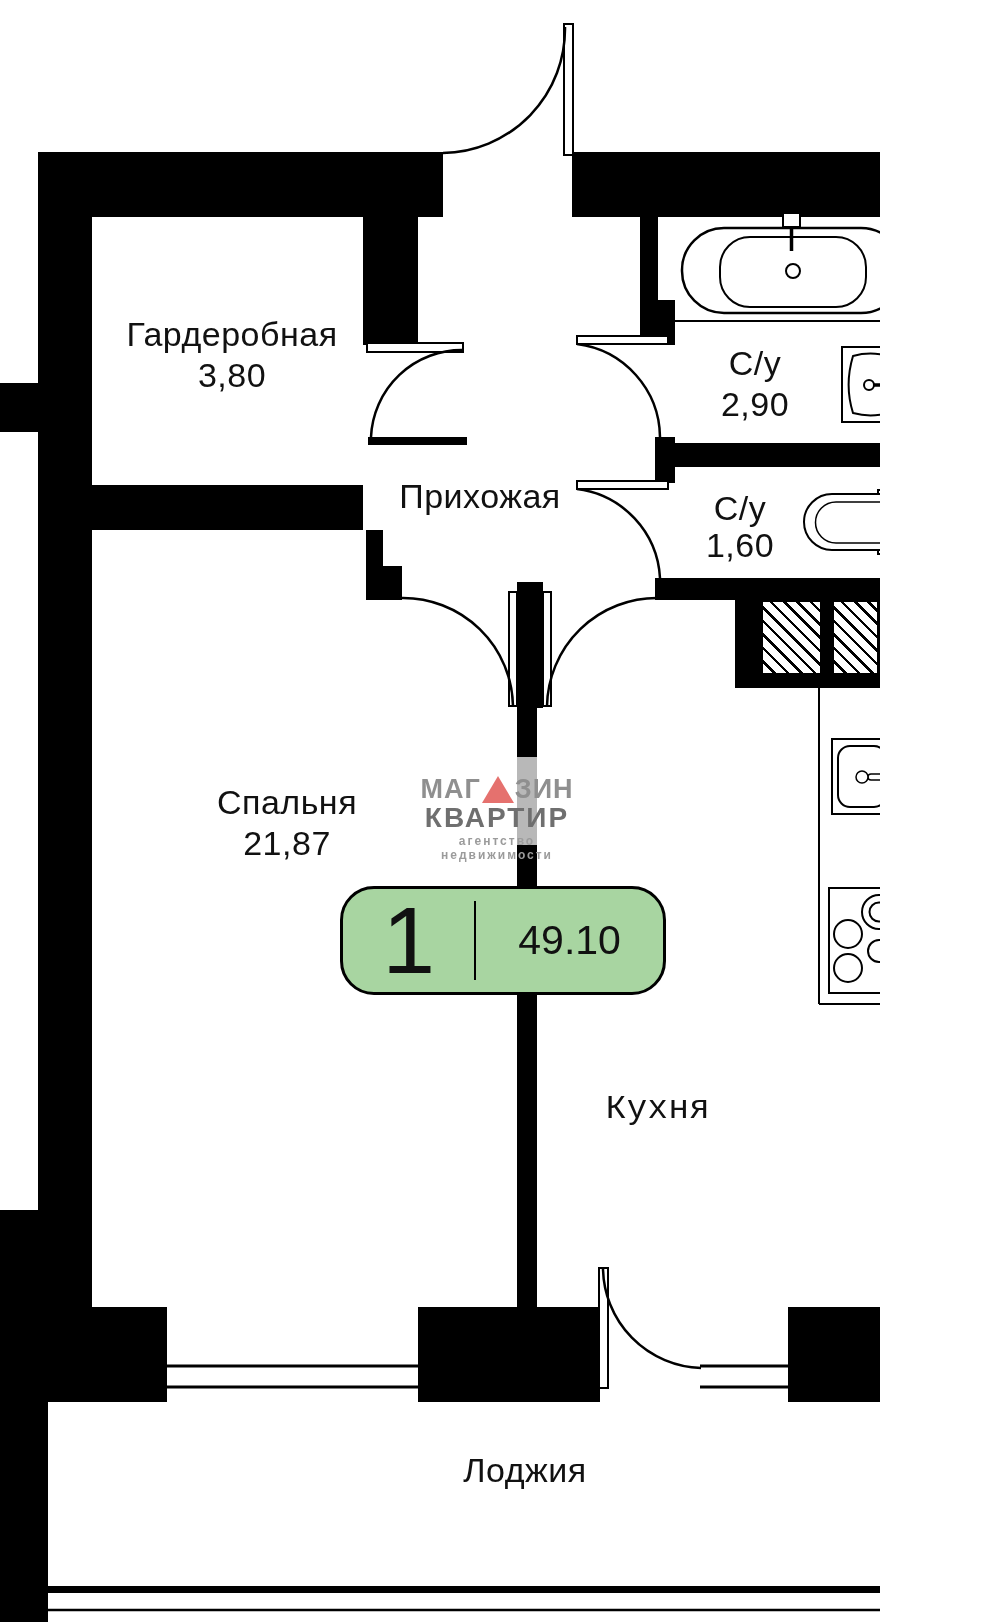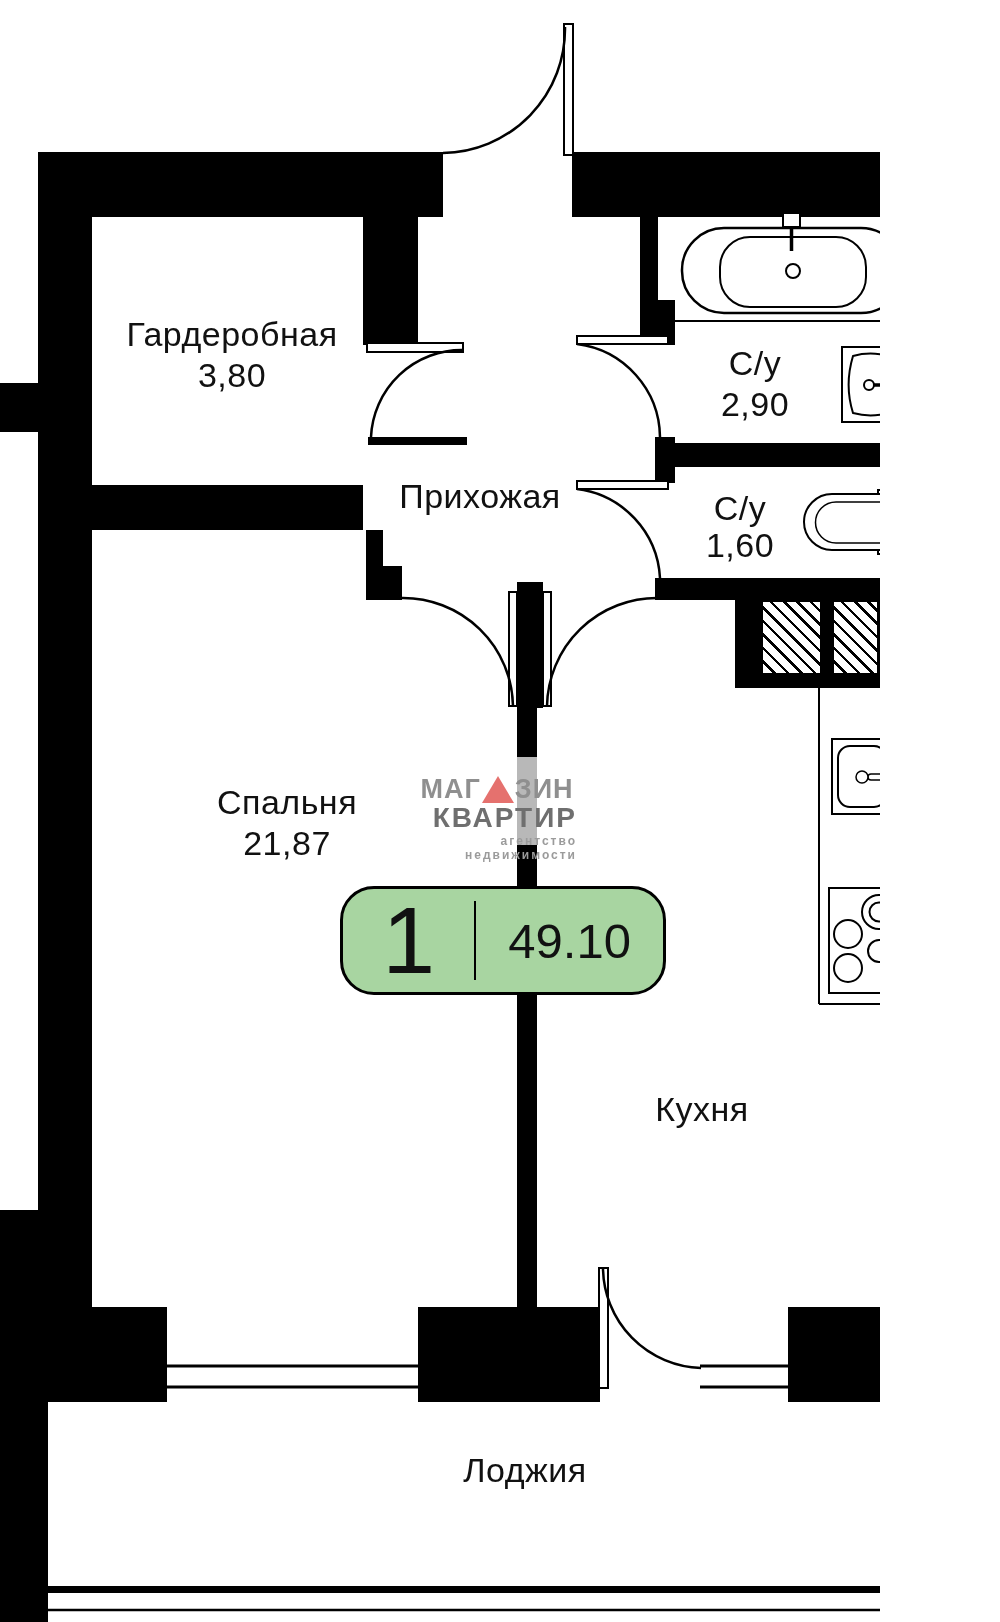--- a/index.html
+++ b/index.html
@@ -9,34 +9,34 @@
   .sill{position:absolute;background:#000;z-index:1;}
   .hatch{position:absolute;z-index:2;background:repeating-linear-gradient(45deg,#fff 0 7px,#000 7px 9.5px);}
   svg.overlay{position:absolute;left:0;top:0;z-index:3;}
   .label{position:absolute;z-index:4;width:300px;text-align:center;color:#111;
          font-size:34px;line-height:41px;letter-spacing:.5px;}
   .label .area{display:block;}
   .label .nm{display:block;}
   
   .logo-backdrop{position:absolute;left:416px;top:757px;width:162px;height:88px;
                  background:rgba(255,255,255,.72);z-index:4;}
-  .logo{position:absolute;left:417px;top:776px;width:160px;text-align:right;z-index:5;}
+  .logo{position:absolute;left:417px;top:776px;width:160px;text-align:center;z-index:5;}
   .logo-line1{display:flex;justify-content:center;align-items:flex-end;
               font-size:27px;font-weight:bold;color:#8f8f8f;letter-spacing:1px;line-height:27px;}
   .logo-tri{width:0;height:0;border-left:16px solid transparent;border-right:16px solid transparent;
             border-bottom:27px solid #e5716e;margin:0 1px;}
   .logo-line2{font-size:28px;font-weight:bold;color:#6f6f6f;letter-spacing:2px;line-height:30px;}
   .logo-tagline{font-size:12px;font-weight:bold;color:#9b9b9b;letter-spacing:2px;margin-top:1px;}
   
   .badge{position:absolute;left:340px;top:886px;width:320px;height:103px;z-index:6;
          background:#a8d5a1;border:3px solid #000;border-radius:34px;
          display:flex;align-items:center;}
   .badge .rooms{width:41%;text-align:center;font-size:95px;font-weight:400;color:#111;}
   .badge .sep{width:2px;height:76%;background:#000;}
-  .badge .area{flex:1;text-align:center;font-size:49px;color:#111;}
+  .badge .area{flex:1;text-align:center;font-size:41px;color:#111;}
 </style>
 </head>
 <body>
 
 <div id="plan">
 
   <div class="wall" style="left:38px;top:152px;width:405px;height:65px;"></div>
   <div class="wall" style="left:572px;top:152px;width:408px;height:65px;"></div>
   <div class="wall" style="left:38px;top:152px;width:54px;height:1058px;"></div>
   <div class="wall" style="left:0px;top:383px;width:38px;height:49px;"></div>
@@ -158,21 +158,21 @@
     <span class="area">2,90</span>
   </div>
   <div class="label" style="left:590px;top:490px;line-height:37px;">
     <span class="nm">С/у</span>
     <span class="area">1,60</span>
   </div>
   <div class="label" style="left:137px;top:782px;">
     <span class="nm">Спальня</span>
     <span class="area">21,87</span>
   </div>
-  <div class="label" style="left:552px;top:1089px;">
+  <div class="label" style="left:508px;top:1089px;font-family:Liberation Mono, monospace;">
     <span class="nm">Кухня</span>
   </div>
   <div class="label" style="left:375px;top:1449px;line-height:43px;">
     <span class="nm">Лоджия</span>
   </div>
 
   <div class="logo-backdrop"></div>
   <div class="logo">
     <div class="logo-line1">
       <span>МАГ</span>

